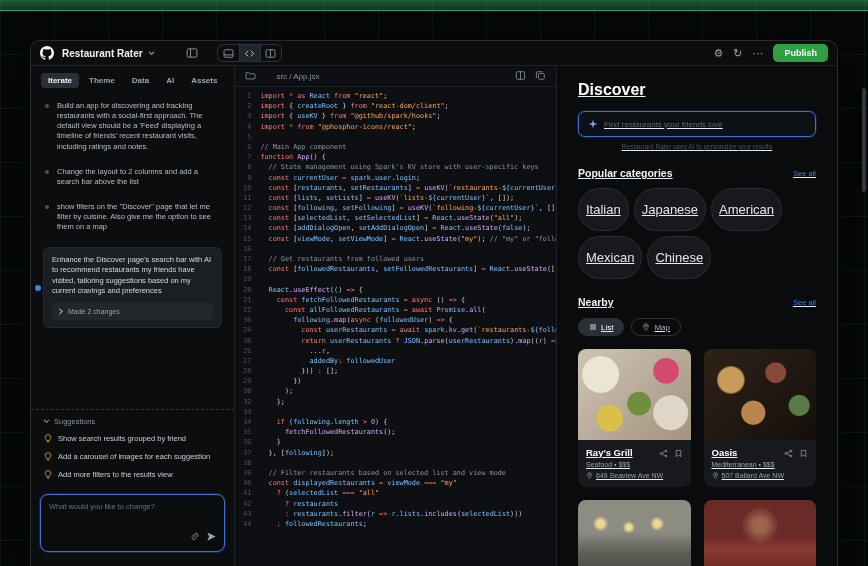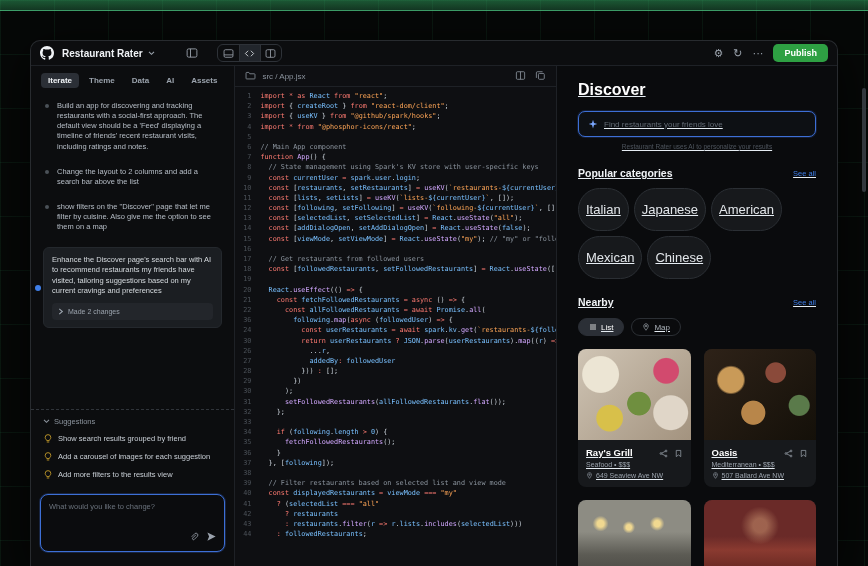--- a/index.html
+++ b/index.html
@@ -57,21 +57,21 @@
   .sugg-item svg{flex:0 0 auto;}
   .ask-box{flex:0 0 auto;margin:4px 9px 14px;height:58px;border:1px solid #3d6fd6;border-radius:8px;background:#0b0c0e;
     position:relative;box-shadow:0 0 0 1px rgba(61,111,214,.25);}
   .ask-box textarea{width:100%;height:100%;background:transparent;border:0;outline:0;resize:none;color:#d5dade;
     font-size:7.5px;font-family:inherit;padding:7px 8px 16px;}
   .ask-box textarea::placeholder{color:#6a727c;}
   .ask-icons{position:absolute;right:7px;bottom:5px;display:flex;gap:7px;align-items:center;}
 
   
   .editor{flex:1;min-width:0;display:flex;flex-direction:column;background:#0e0f12;}
-  .ed-bar{flex:0 0 21px;display:flex;align-items:center;gap:6px;padding:0 10px;border-bottom:1px solid #1e2126;color:#8b939d;}
+  .ed-bar{flex:0 0 21px;display:flex;align-items:center;gap:20px;padding:0 10px;border-bottom:1px solid #1e2126;color:#8b939d;}
   .ed-path{font-size:8px;}
   .ed-right{margin-left:auto;display:flex;gap:9px;}
   .code{flex:1;overflow:hidden;padding-top:4px;font-family:"DejaVu Sans Mono","Liberation Mono",monospace;
     font-size:6.8px;line-height:10.2px;}
   .cl{display:flex;white-space:pre;height:10.2px;}
   .ln{flex:0 0 25px;text-align:right;padding-right:9px;color:#4b5158;}
   .lc{flex:1;overflow:hidden;color:#c9d1d9;}
   .c{color:#8b949e}.s{color:#ffa657}.k{color:#ff7b72}.f{color:#d2a8ff}.v{color:#79c0ff}.o{color:#ff7b72}
 
   
@@ -303,21 +303,20 @@
           <div class="cl"><span class="ln">21</span><span class="lc">    <span class="k">const</span> <span class="v">fetchFollowedRestaurants</span> <span class="o">=</span> <span class="k">async</span> () <span class="o">=&gt;</span> {</span></div>
           <div class="cl"><span class="ln">22</span><span class="lc">      <span class="k">const</span> <span class="v">allFollowedRestaurants</span> <span class="o">=</span> <span class="k">await</span> <span class="v">Promise</span>.<span class="f">all</span>(</span></div>
           <div class="cl"><span class="ln">36</span><span class="lc">        <span class="v">following</span>.<span class="f">map</span>(<span class="k">async</span> (<span class="v">followedUser</span>) <span class="o">=&gt;</span> {</span></div>
           <div class="cl"><span class="ln">24</span><span class="lc">          <span class="k">const</span> <span class="v">userRestaurants</span> <span class="o">=</span> <span class="k">await</span> <span class="v">spark</span>.<span class="v">kv</span>.<span class="f">get</span>(<span class="s">`restaurants-<span class="v">${followedUser}</span>`</span>);</span></div>
           <div class="cl"><span class="ln">30</span><span class="lc">          <span class="k">return</span> <span class="v">userRestaurants</span> <span class="o">?</span> <span class="v">JSON</span>.<span class="f">parse</span>(<span class="v">userRestaurants</span>).<span class="f">map</span>((<span class="v">r</span>) <span class="o">=&gt;</span> ({</span></div>
           <div class="cl"><span class="ln">26</span><span class="lc">            ...<span class="v">r</span>,</span></div>
           <div class="cl"><span class="ln">27</span><span class="lc">            <span class="v">addedBy</span><span class="o">:</span> <span class="v">followedUser</span></span></div>
           <div class="cl"><span class="ln">28</span><span class="lc">          })) <span class="o">:</span> [];</span></div>
           <div class="cl"><span class="ln">29</span><span class="lc">        })</span></div>
           <div class="cl"><span class="ln">30</span><span class="lc">      );</span></div>
-          <div class="cl"><span class="ln">31</span><span class="lc">      <span class="f">setFollowedRestaurants</span>(<span class="v">allFollowedRestaurants</span>.<span class="f">flat</span>());</span></div>
           <div class="cl"><span class="ln">32</span><span class="lc">    };</span></div>
           <div class="cl"><span class="ln">33</span><span class="lc"></span></div>
           <div class="cl"><span class="ln">34</span><span class="lc">    <span class="k">if</span> (<span class="v">following</span>.<span class="v">length</span> <span class="o">&gt;</span> <span class="v">0</span>) {</span></div>
           <div class="cl"><span class="ln">35</span><span class="lc">      <span class="f">fetchFollowedRestaurants</span>();</span></div>
           <div class="cl"><span class="ln">36</span><span class="lc">    }</span></div>
           <div class="cl"><span class="ln">37</span><span class="lc">  }, [<span class="v">following</span>]);</span></div>
           <div class="cl"><span class="ln">38</span><span class="lc"></span></div>
           <div class="cl"><span class="ln">39</span><span class="lc">  <span class="c">// Filter restaurants based on selected list and view mode</span></span></div>
           <div class="cl"><span class="ln">40</span><span class="lc">  <span class="k">const</span> <span class="v">displayedRestaurants</span> <span class="o">=</span> <span class="v">viewMode</span> <span class="o">===</span> <span class="s">"my"</span></span></div>
           <div class="cl"><span class="ln">41</span><span class="lc">    <span class="o">?</span> (<span class="v">selectedList</span> <span class="o">===</span> <span class="s">"all"</span></span></div>

